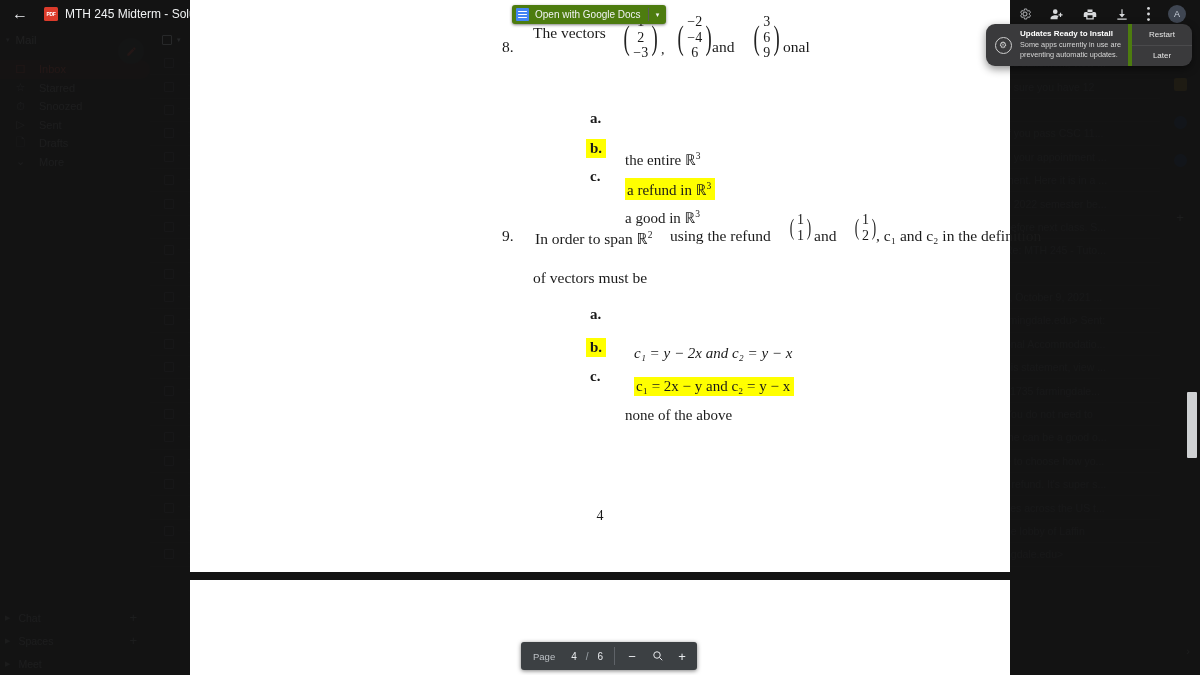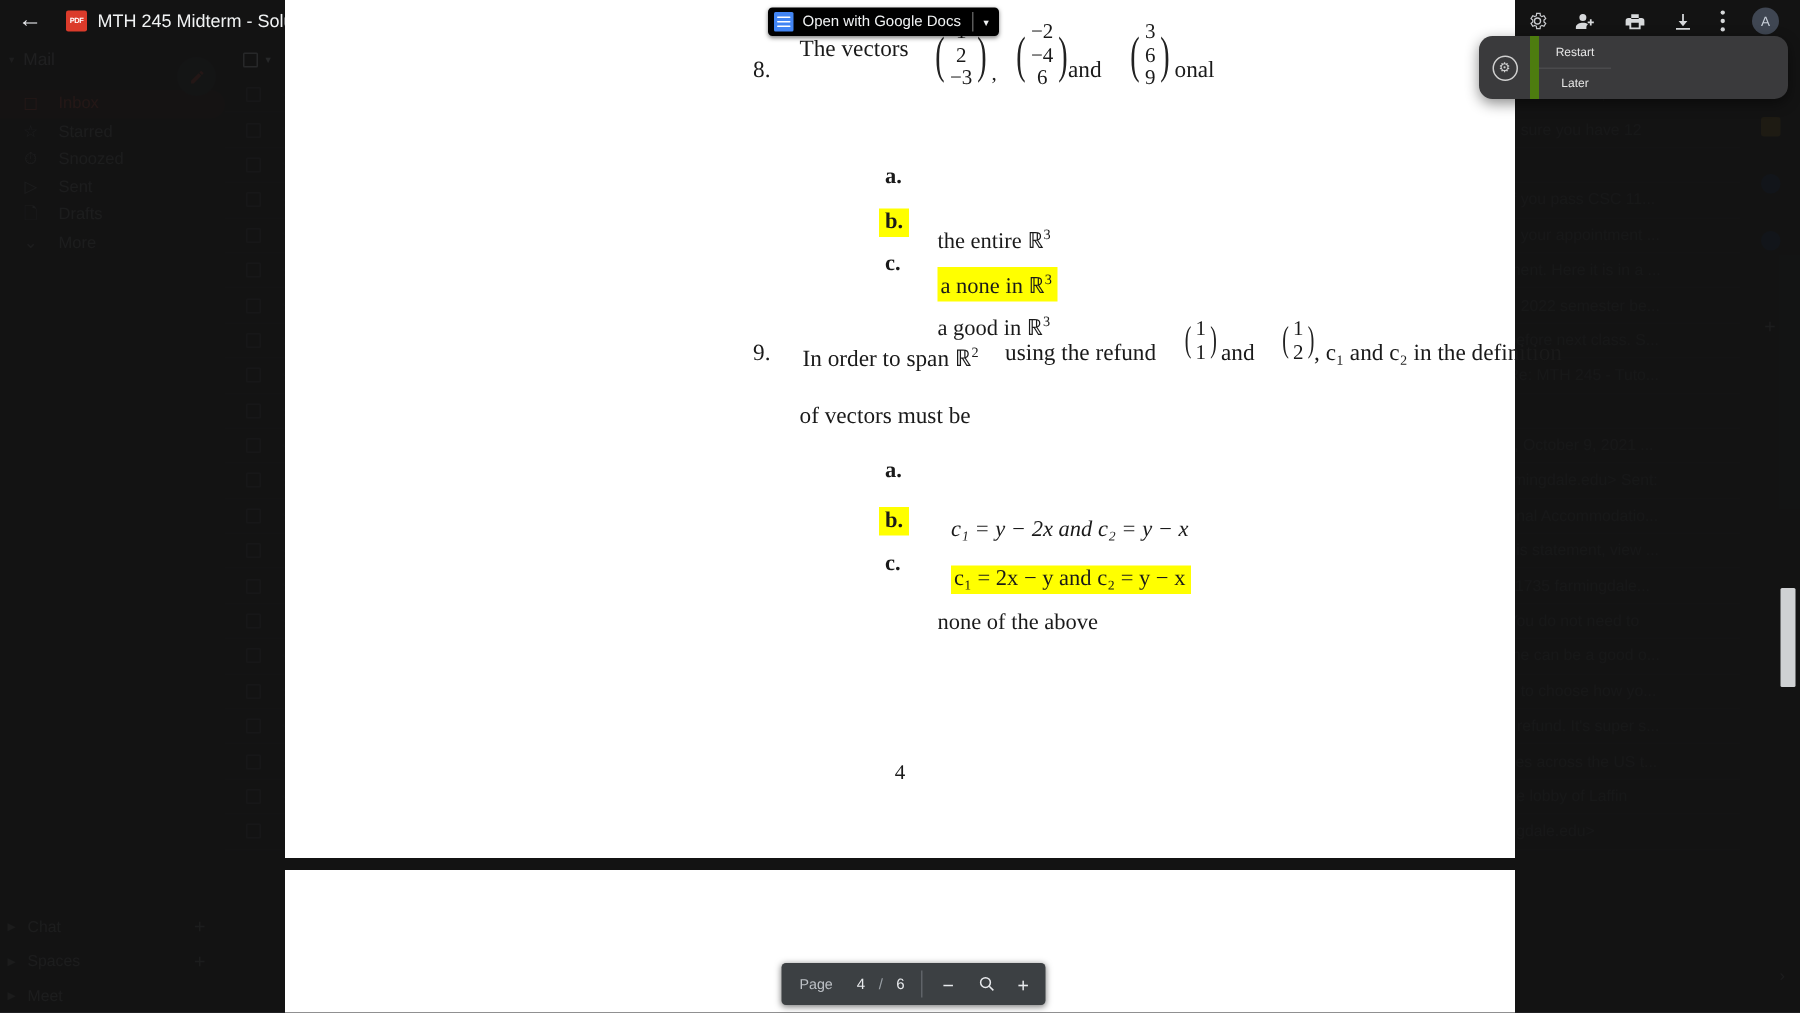--- a/index.html
+++ b/index.html
@@ -109,21 +109,21 @@
   .pdf-actions .ai { color:#e8eaed; opacity:.92; display:flex; align-items:center; }
   .pdf-avatar {
     width:18px; height:18px; border-radius:50%;
     background:#3f4652; color:#c9d0da; font-size:9px;
     display:flex; align-items:center; justify-content:center;
   }
 
   
   .gdocs-btn {
     position:absolute; left:512px; top:5px; height:19px;
-    background:#000000; border-radius:3px;
+    background:#4d7c0f; border-radius:3px;
     display:flex; align-items:center; color:#f1f3f4; font-size:10px;
     padding-left:4px;
     box-shadow:0 1px 3px rgba(0,0,0,.5);
   }
   .gdocs-icn {
     width:13px; height:13px; background:#4285f4; border-radius:1px;
     display:flex; flex-direction:column; justify-content:center; gap:1.5px;
     padding:0 2px;
   }
   .gdocs-icn i { display:block; height:1.4px; background:#fff; border-radius:1px; }
@@ -199,21 +199,21 @@
     width:34px; display:flex; align-items:center; justify-content:center;
   }
   .mn-gear {
     width:17px; height:17px; border-radius:50%;
     border:1.4px solid #cfcfcf; display:flex; align-items:center; justify-content:center;
     font-size:9px; color:#cfcfcf;
   }
   .mn-text { flex:1; padding:5px 0 0 0; }
   .mn-title { font-size:8px; font-weight:bold; color:#fff; line-height:1.25; }
   .mn-sub { font-size:7.3px; color:#d6d6d6; line-height:1.3; margin-top:1px; }
-  .mn-btns { width:54px; display:flex; flex-direction:column; border-left:6px solid #4d7c0f; }
+  .mn-btns { width:64px; display:flex; flex-direction:column; border-left:4px solid #4d7c0f; }
   .mn-btn {
     flex:1; display:flex; align-items:center; justify-content:center;
     font-size:8px; color:#e6e6e6;
   }
   .mn-btn:first-child { border-bottom:1px solid #4a4a4c; }
 
   .chev-right {
     position:absolute; right:10px; bottom:18px; color:#5b5d5f; font-size:11px;
   }
 </style>
@@ -521,21 +521,21 @@
           </span>
       </span>
       <span class="q-text" style="left:593px; top:38px;">onal</span>
 
       <div class="opt" style="left:400px; top:110px;">
         <span class="lbl">a.</span>
         <span class="val"><span>the entire ℝ</span><span class="sup">3</span></span>
       </div>
       <div class="opt hl" style="left:400px; top:139px;">
         <span class="lbl">b.</span>
-        <span class="val"><span>a none in ℝ</span><span class="sup">3</span></span>
+        <span class="val"><span>a refund in ℝ</span><span class="sup">3</span></span>
       </div>
       <div class="opt" style="left:400px; top:168px;">
         <span class="lbl">c.</span>
         <span class="val"><span>a good in ℝ</span><span class="sup">3</span></span>
       </div>
 
       <span class="q-num" style="left:312px; top:227px;">9.</span>
       <span class="q-text" style="left:345px; top:227px;"><span>In order to span ℝ</span><span class="sup">2</span></span>
       <span class="q-text" style="left:480px; top:227px;">using the refund</span>
 
@@ -609,17 +609,22 @@
     <span class="tb-btn" style="padding-right:4px;">+</span>
   </div>
 
   <div class="ov-scroll"></div>
 </div>
 
 <div class="mac-notif">
   <div class="mn-icon">
     <span class="mn-gear">⚙</span>
   </div>
+  <div class="mn-text">
+    <div class="mn-title">Updates Ready to Install</div>
+    <div class="mn-sub">Some apps currently in use are</div>
+    <div class="mn-sub">preventing automatic updates.</div>
+  </div>
   <div class="mn-btns">
     <div class="mn-btn">Restart</div>
     <div class="mn-btn">Later</div>
   </div>
 </div>
 
 </body></html>

